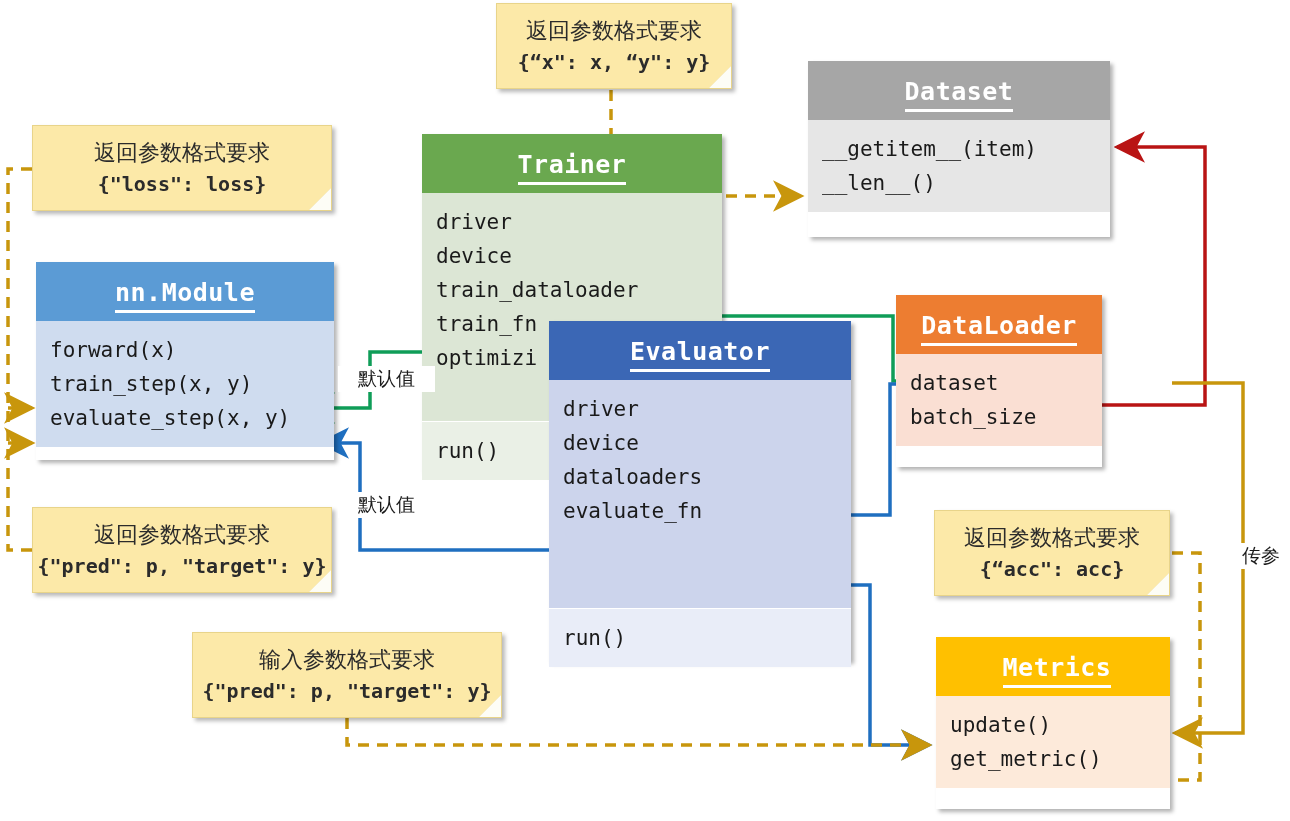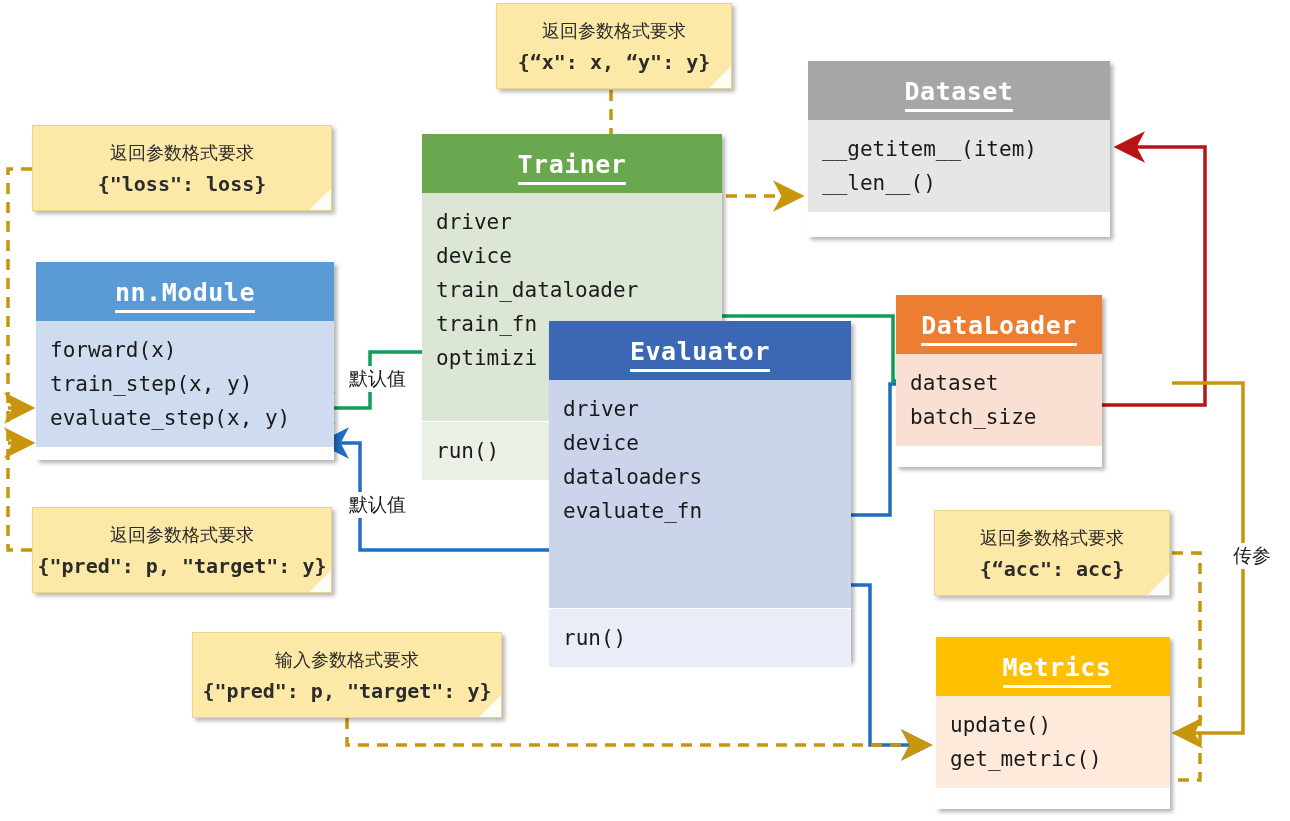--- a/index.html
+++ b/index.html
@@ -95,21 +95,21 @@
     background: #fce9a8;
     border: 1px solid #e8d48a;
     box-shadow: 3px 3px 4px rgba(0,0,0,0.28);
     text-align: center;
     color: #2b2b2b;
     z-index: 5;
     padding-top: 12px;
   }
   .note .l1 {
     font-family: "DejaVu Sans", sans-serif;
-    font-size: 18px;
+    font-size: 22px;
     line-height: 30px;
     white-space: nowrap;
   }
   .note .l2 {
     font-family: "DejaVu Sans Mono", monospace;
     font-size: 20px;
     line-height: 32px;
     font-weight: bold;
     white-space: nowrap;
   }
@@ -133,24 +133,23 @@
   #note-input  { left: 192px; top: 632px; width: 310px; height: 86px; }
   #note-acc    { left: 934px; top: 510px; width: 236px; height: 86px; }
 
   
   .wirelabel {
     position: absolute;
     font-family: "DejaVu Sans", sans-serif;
     font-size: 19px;
     color: #1a1a1a;
     background: #ffffff;
-    padding: 0 3px;
+    padding: 0 20px;
     z-index: 7;
     white-space: nowrap;
-    margin-left: 8px;
   }
   #lbl-default-1 { left: 338px; top: 366px; }
   #lbl-default-2 { left: 338px; top: 492px; }
   #lbl-pass      { left: 1222px; top: 543px; color: #1a1a1a; }
 </style>
 </head>
 <body>
 
 <div id="canvas">
 

